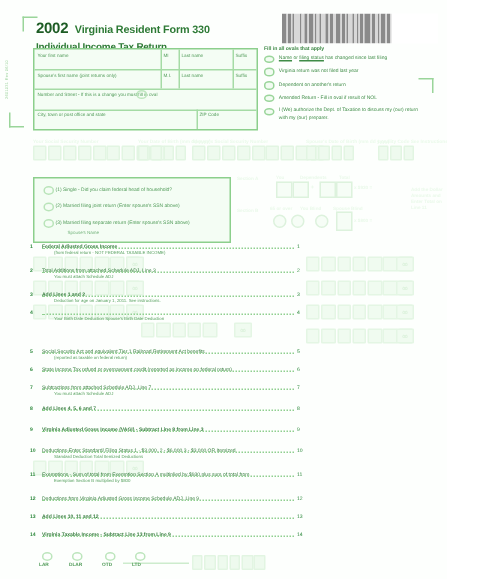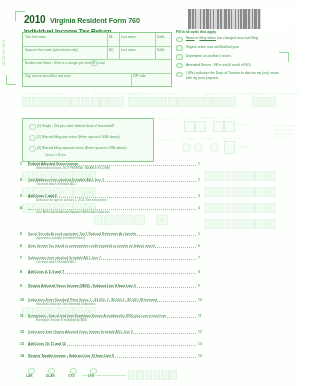--- a/index.html
+++ b/index.html
@@ -96,22 +96,22 @@
 <div class="page">
 
   <div class="abs vstrip">2601031 Rev 06/10</div>
 
   <div class="crop tl"></div>
   <div class="crop tr"></div>
   <div class="crop bl"></div>
 
   <div class="abs title-wrap">
     <div style="white-space:nowrap;">
-      <span class="t-year">2010</span>
-      <span class="t-main">Virginia Resident Form 760</span>
+      <span class="t-year">2002</span>
+      <span class="t-main">Virginia Resident Form 330</span>
     </div>
     <div class="t-sub">Individual Income Tax Return</div>
     <div class="t-note">File by May 2, 2011 - PLEASE USE BLACK INK</div>
   </div>
 
   <div class="abs barcode" id="barcode">
       <i style="width: 3.15px; background: rgb(138, 138, 138);"></i>
       <i style="width: 1.05px; background: rgb(216, 216, 216);"></i>
       <i style="width: 2.1px; background: rgb(138, 138, 138);"></i>
       <i style="width: 1.05px; background: rgb(216, 216, 216);"></i>

